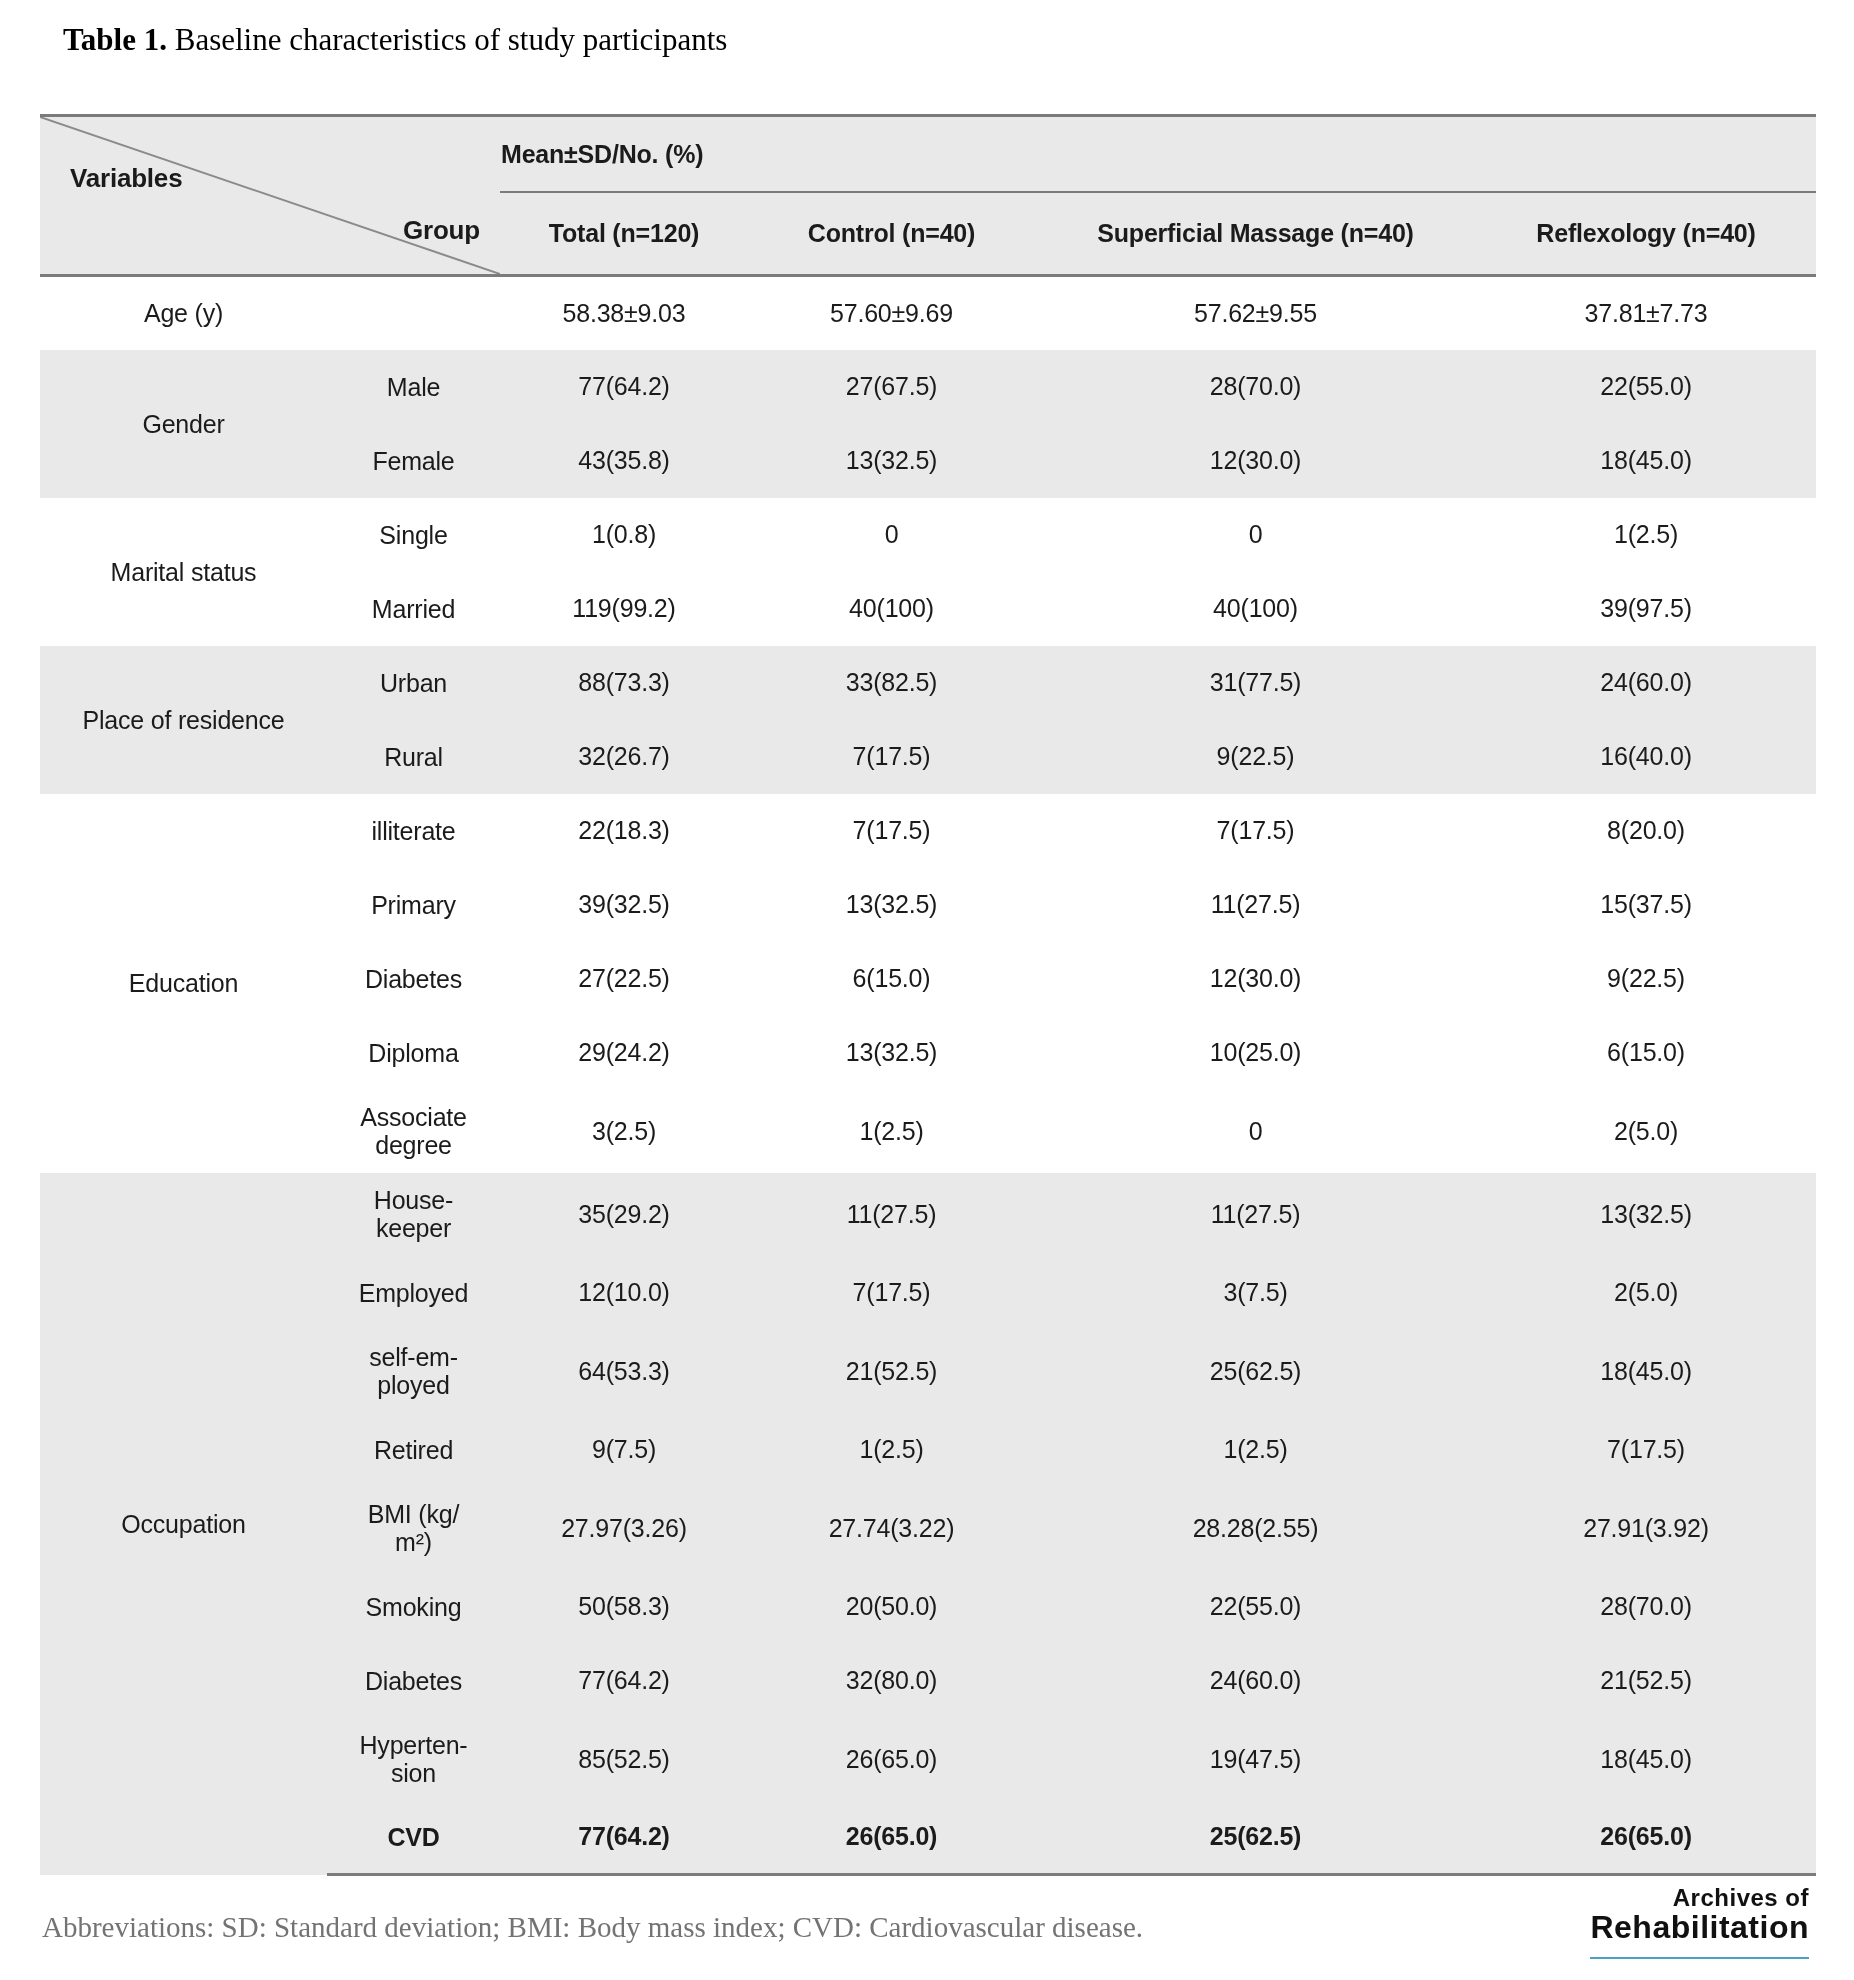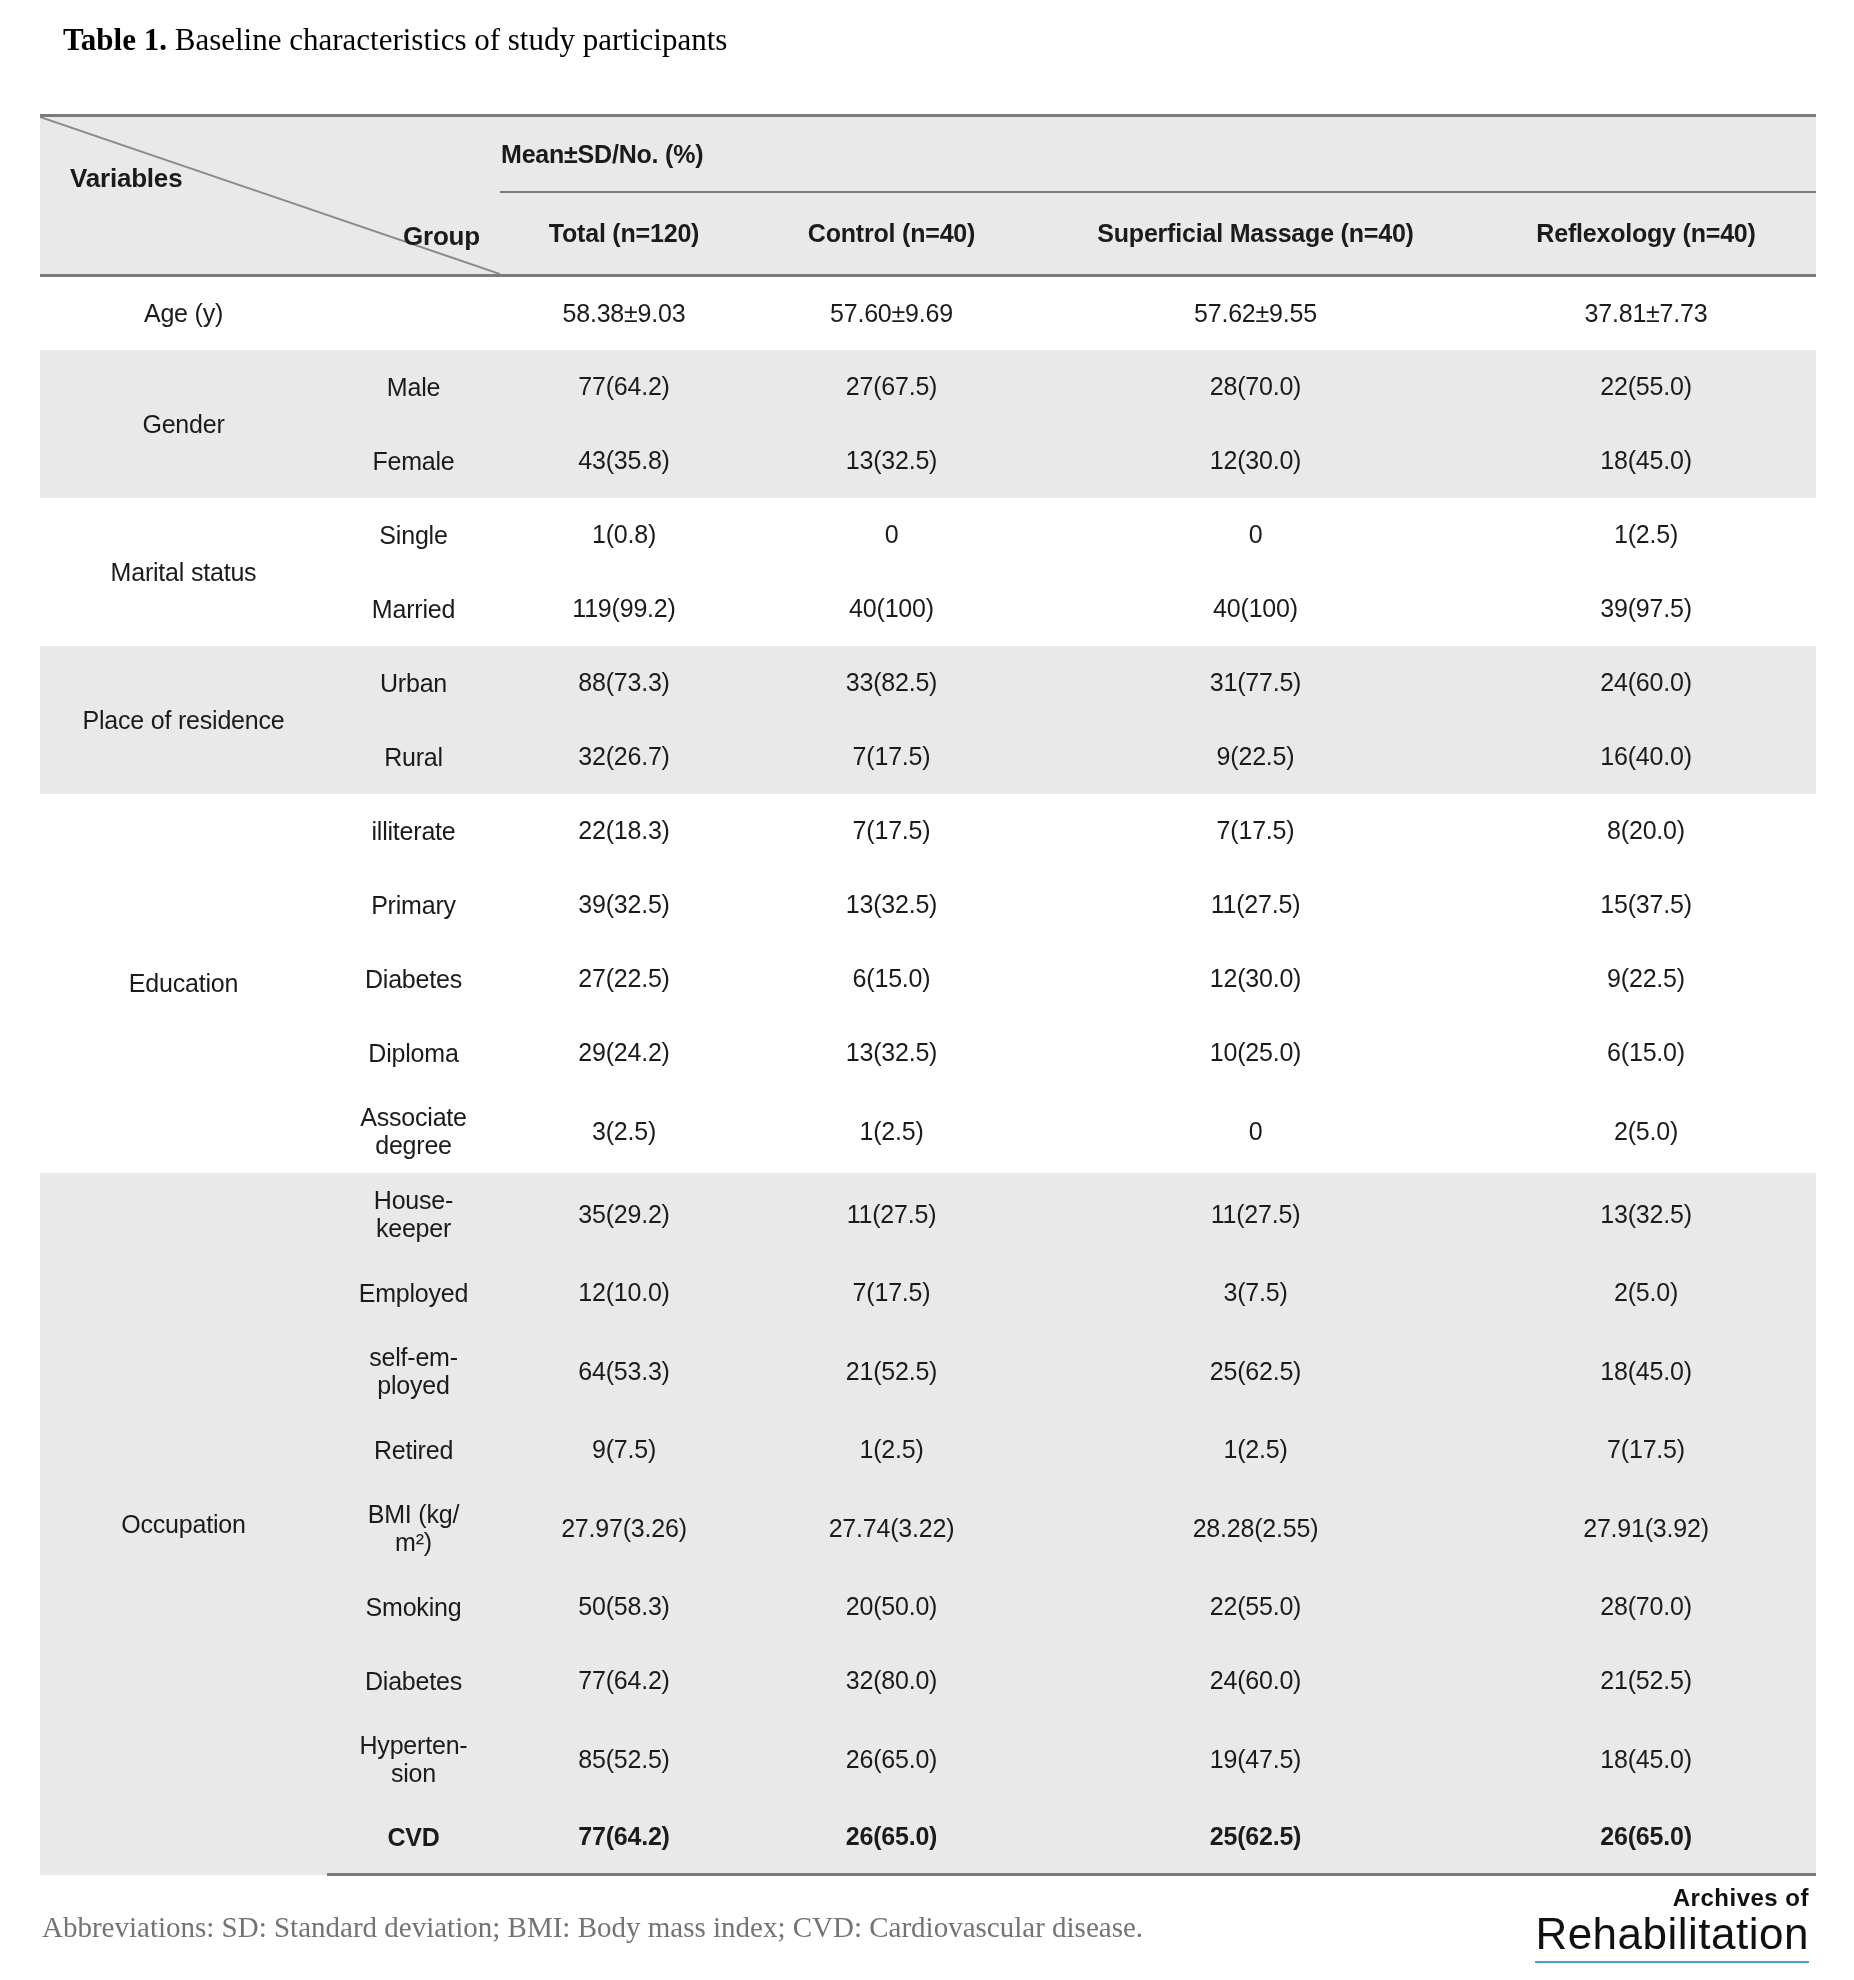--- a/index.html
+++ b/index.html
@@ -18,21 +18,21 @@
     border-collapse:collapse; table-layout:fixed;
     font-size:25px; letter-spacing:-0.2px;
     border-top:3px solid #7b7b7b;
   }
   thead { border-bottom:3px solid #7b7b7b; }
   thead td, thead th { background:#e9e9e9; }
 
   td.corner { position:relative; height:153px; padding:0; }
   .corner svg { position:absolute; left:0; top:0; width:100%; height:100%; display:block; }
   .var-lbl { position:absolute; left:30px; top:46px; font-weight:bold; font-size:26px; }
-  .grp-lbl { position:absolute; right:20px; bottom:22px; font-weight:bold; font-size:26px; }
+  .grp-lbl { position:absolute; right:20px; bottom:28px; font-weight:bold; font-size:26px; }
 
   th.mean {
     height:72px; text-align:left; vertical-align:middle;
     font-weight:bold; font-size:25px; border-bottom:2px solid #7b7b7b;
   }
   tr.colhead th {
     height:79px; text-align:center; vertical-align:middle;
     font-weight:bold; font-size:25px;
   }
 
@@ -43,22 +43,22 @@
   tbody tr:last-child td { border-bottom:3px solid #7b7b7b;font-weight:bold; }
   td.var, td.grp { white-space:pre-line; line-height:1.12; }
 
   .footer-abbr {
     position:absolute; left:42px; top:1911px;
     font-family:"Liberation Serif", serif; font-size:29px; color:#737373;
   }
   .logo { position:absolute; right:45px; top:1885px; text-align:right; color:#111; }
   .logo-top { font-size:24px; font-weight:700; letter-spacing:0.5px; line-height:1.05; }
   .logo-bottom {
-    display:inline-block; font-size:44px; font-weight:400; letter-spacing:0.5px;
-    border-bottom:2px solid #4e9fc8; padding-bottom:2px; line-height:1.1;
+    display:inline-block; font-size:32px; font-weight:700; letter-spacing:0.5px;
+    border-bottom:2px solid #4e9fc8; padding-bottom:12px; line-height:1.1;
   }
 </style>
 </head>
 <body>
 
 <div class="page">
 
   <div class="title">
     <span class="t-label">Table 1.</span><span> Baseline characteristics of study participants</span>
   </div>

